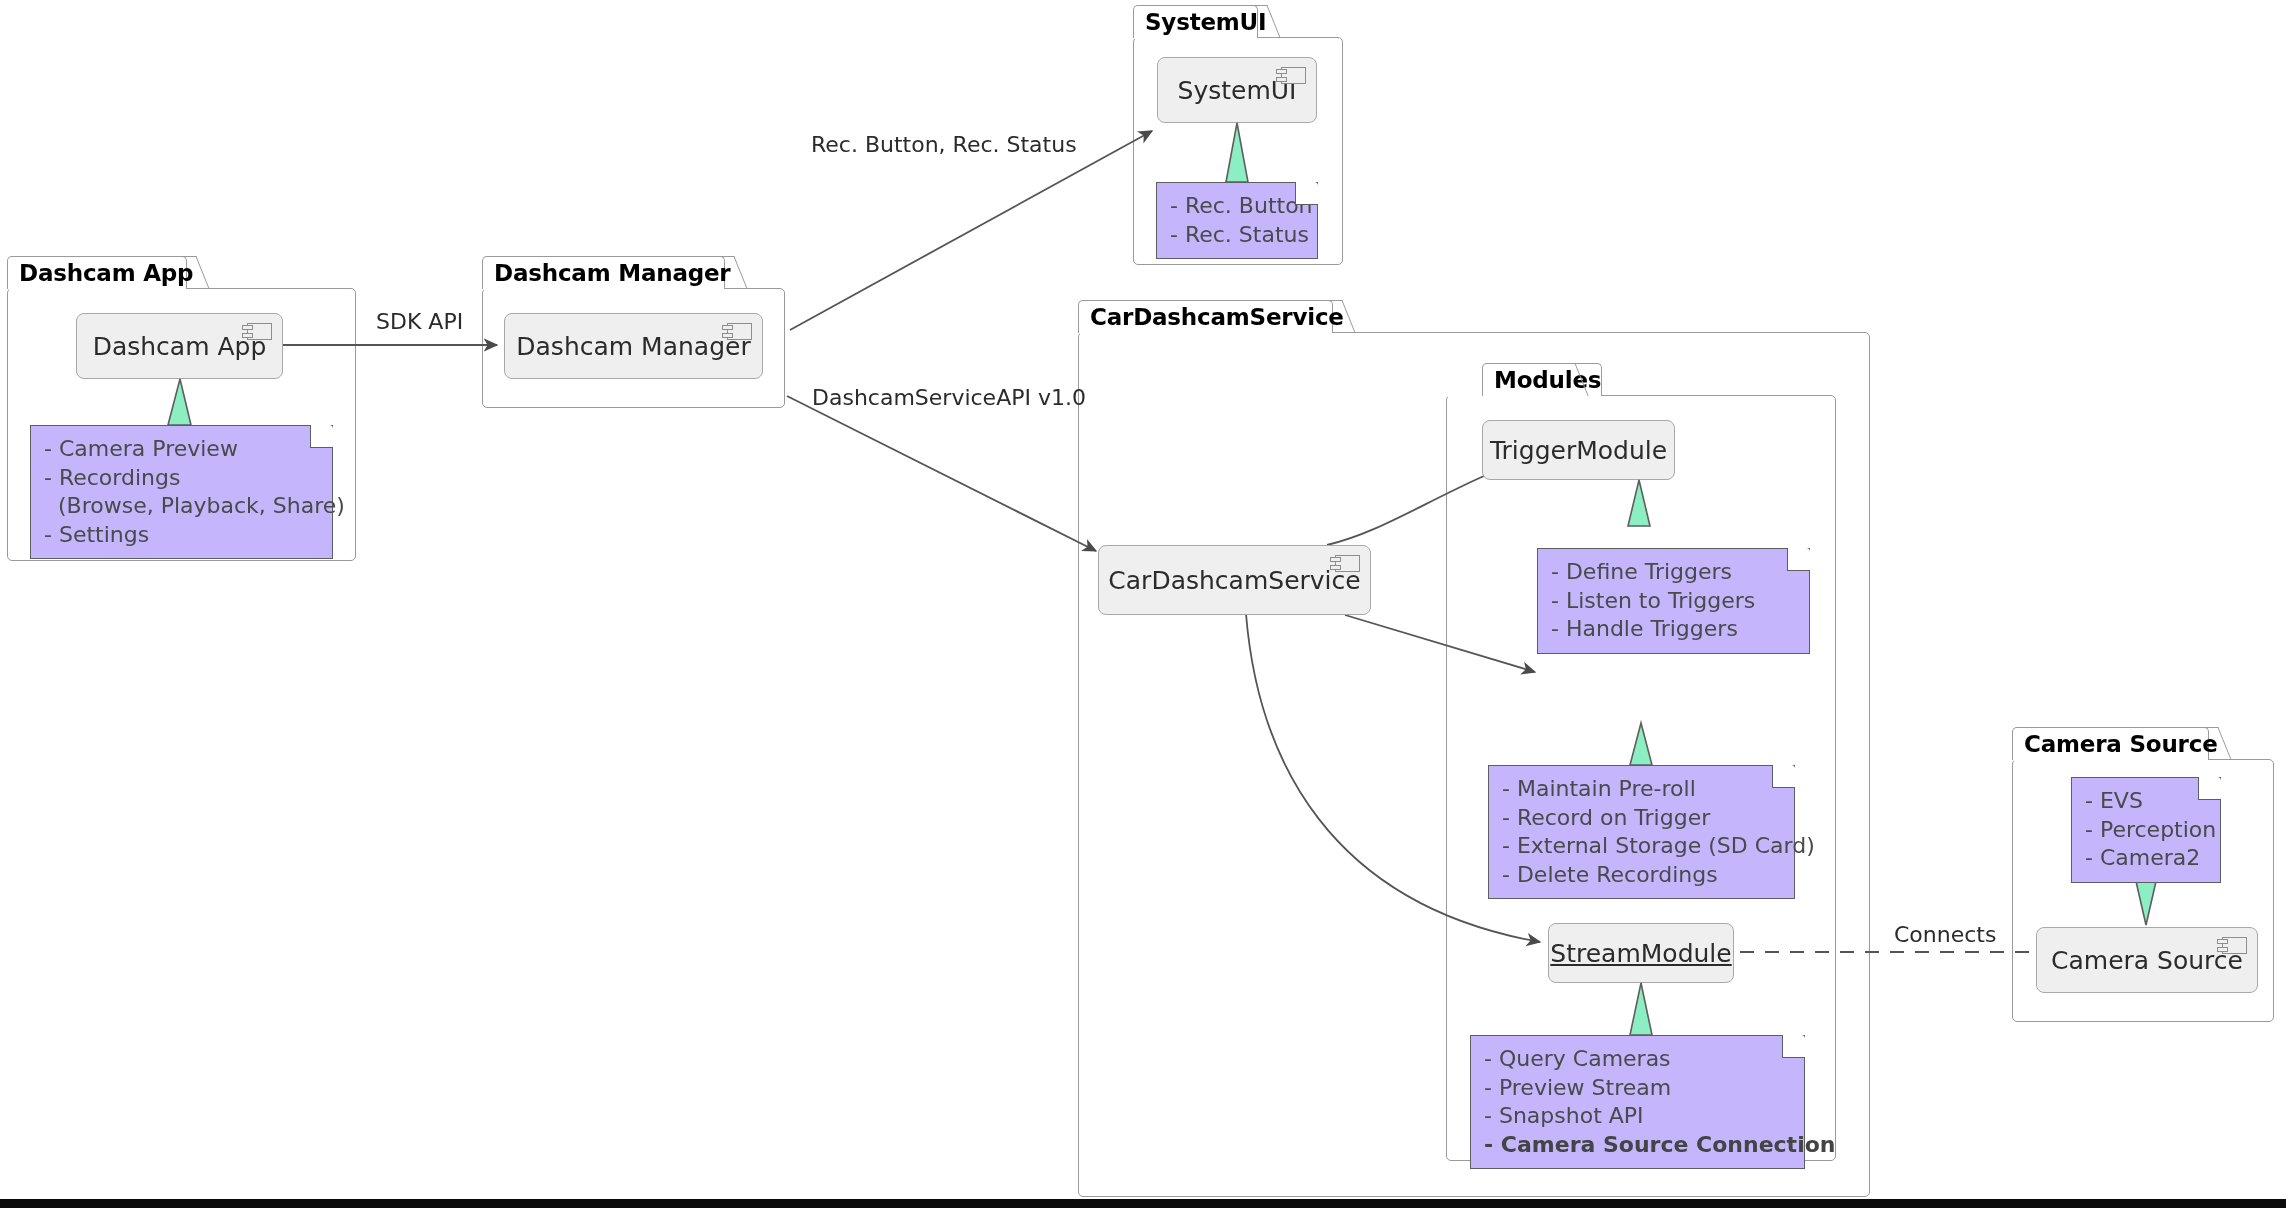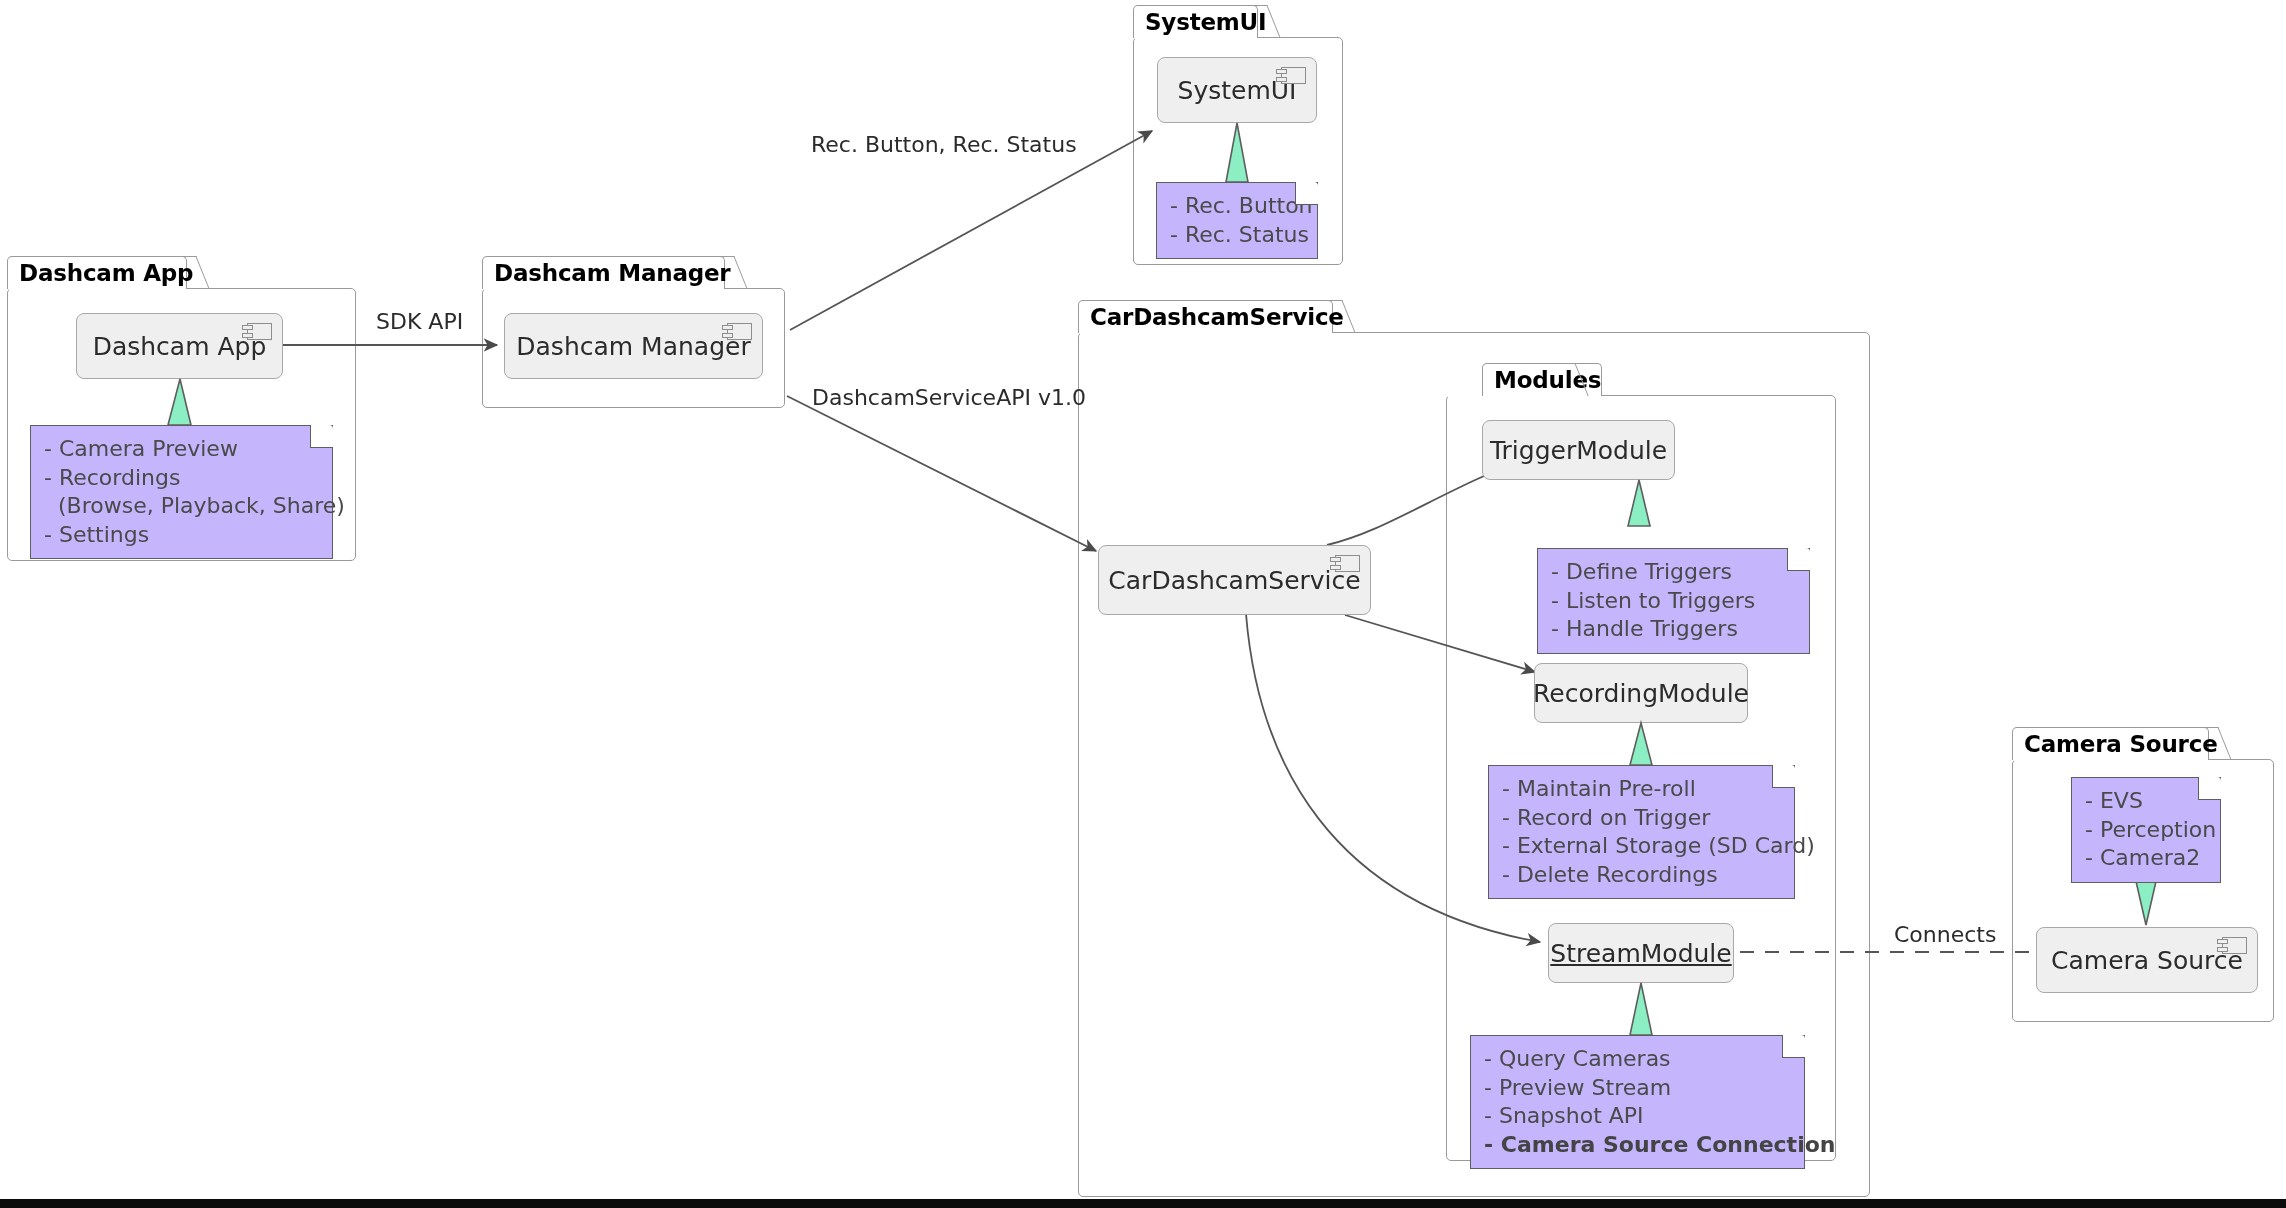--- a/index.html
+++ b/index.html
@@ -273,23 +273,20 @@
   <div class="component" style="left:1482px; top:420px; width:193px; height:60px;">
     <span>TriggerModule</span>
   </div>
   <div class="note" style="left:1537px; top:548px; width:273px;">
     <span class="fold"></span>
     <span class="note-line">- Define Triggers</span>
     <span class="note-line">- Listen to Triggers</span>
     <span class="note-line">- Handle Triggers</span>
   </div>
 
-  <div class="component" style="left:1534px; top:663px; width:214px; height:60px;">
-    <span>RecordingModule</span>
-  </div>
   <div class="note" style="left:1488px; top:765px; width:307px;">
     <span class="fold"></span>
     <span class="note-line">- Maintain Pre-roll</span>
     <span class="note-line">- Record on Trigger</span>
     <span class="note-line">- External Storage (SD Card)</span>
     <span class="note-line">- Delete Recordings</span>
   </div>
 
   <div class="component" style="left:1548px; top:923px; width:186px; height:60px;text-decoration:underline;">
     <span>StreamModule</span>

